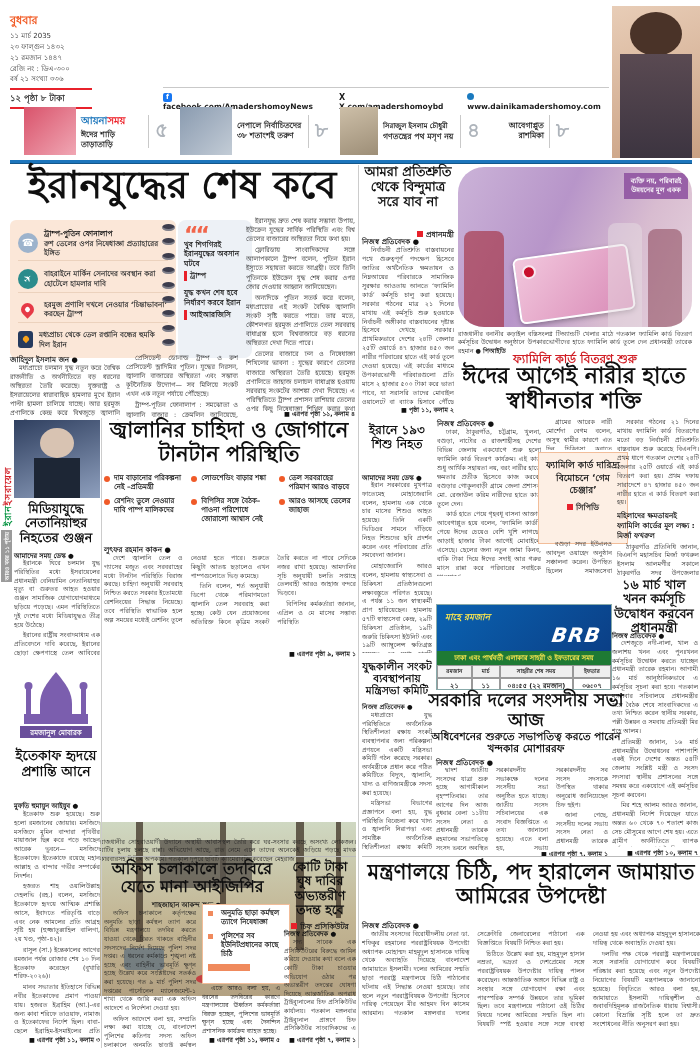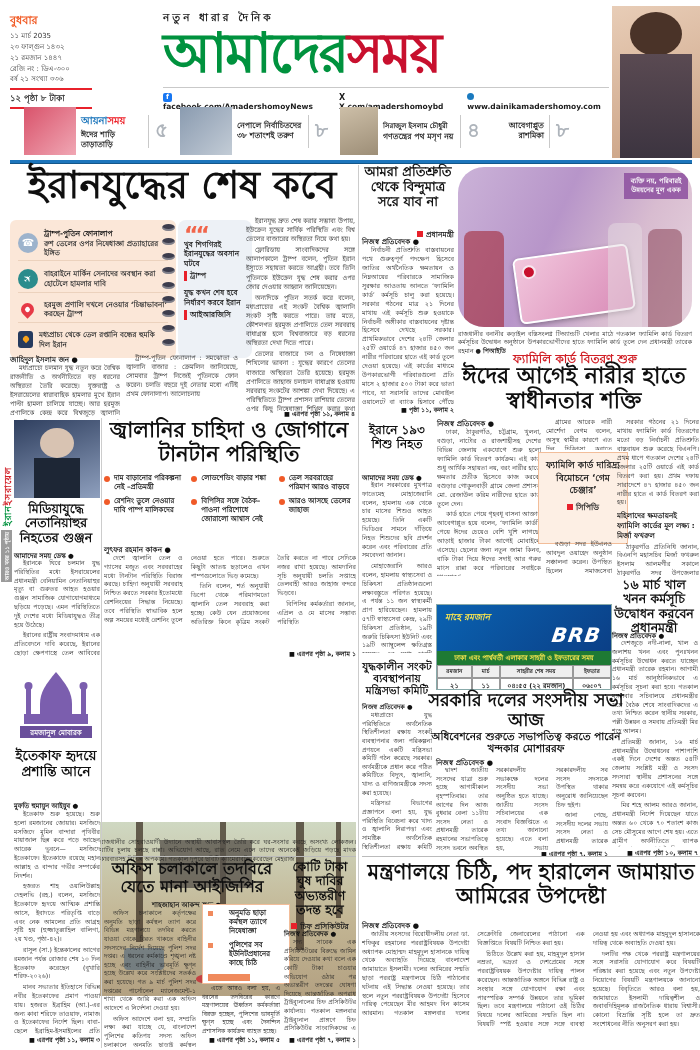--- a/index.html
+++ b/index.html
@@ -89,44 +89,40 @@
   .adtop{height:46px;background:linear-gradient(135deg,#0A62B1,#0B3F86);position:relative;color:#fff;}
   .adrmz{position:absolute;left:8px;top:5px;color:#FFE94E;font-style:italic;font-weight:800;font-size:9px;}
   .adbrand{position:absolute;right:10px;bottom:4px;font-style:italic;font-weight:900;font-size:20px;letter-spacing:1px;transform:skewX(-8deg);}
   .adband{height:14px;background:#1E7A34;color:#FFE94E;font-size:6.6px;font-weight:800;text-align:center;line-height:14px;}
   .adtable{display:grid;grid-template-columns:20% 16% 42% 22%;background:#fff;}
   .adtable div{border:0.5px solid #999;text-align:center;padding:1px 0;}
   .adth{font-size:5.6px;font-weight:700;background:#efefef;}
   .adtd{font-size:6.6px;font-weight:800;}
   
   .igpbox{border:1px solid #F2BD99;background:#fff;padding:4px 5px;}
-  .igpitem{display:flex;gap:16px;font-size:7px;font-weight:700;line-height:1.3;margin-bottom:5px;}
+  .igpitem{display:flex;gap:8px;font-size:7px;font-weight:700;line-height:1.3;margin-bottom:5px;}
   .sq{flex:none;width:5px;height:5px;background:#F08A5D;margin-top:2px;}
   .obar{width:42px;height:7px;background:#F08A5D;}
   .attr{font-size:7.5px;font-weight:800;}
 </style>
 </head>
 <body>
 
 <div id="page">
 
   <div class="abs info" style="left:10px;top:12px;width:100px;">
     <div class="day">বুধবার</div>
     <div>১১ মার্চ 2035</div>
     <div>২৩ ফাল্গুন ১৪৩২</div>
     <div>২১ রমজান ১৪৪৭</div>
     <div>রেজি নং : ডিএ-৩০০</div>
     <div>বর্ষ ২১ সংখ্যা ৩৩৬</div>
     <div class="price">১২ পৃষ্ঠা ৮ টাকা</div>
   </div>
 
-  <div class="abs" style="left:163px;top:10px;">
-    <div class="tagline">নতুন ধারার দৈনিক</div>
-    <div class="mast"><span class="g">আমাদের</span><span class="r">সময়</span></div>
-  </div>
 
   <div class="abs edition" style="left:545px;top:14px;width:150px;">
     <span class="bluesq"></span><span>নগর সংস্করণ</span>
   </div>
 
   <div class="abs photo" style="left:612px;top:6px;width:88px;height:152px;">
     <div style="position:absolute;left:18px;top:6px;width:52px;height:44px;border-radius:50%;background:#4a3328;"></div>
     <div style="position:absolute;left:8px;top:48px;width:72px;height:104px;background:linear-gradient(180deg,#5a4a52,#3c3440);"></div>
   </div>
 
@@ -213,20 +209,21 @@
       <p>অন্যদিকে পুতিন সতর্ক করে বলেন, মধ্যপ্রাচ্যের এই সংকট বৈশ্বিক জ্বালানি সংকট সৃষ্টি করতে পারে। তার মতে, কৌশলগত হরমুজ প্রণালিতে তেল সরবরাহ বাধাগ্রস্ত হলে বিশ্ববাজারে বড় ধরনের অস্থিরতা দেখা দিতে পারে।</p>
       <p>তেলের বাজারে ঢল ও নিষেধাজ্ঞা শিথিলের ভাবনা : যুদ্ধের কারণে তেলের বাজারে অস্থিরতা তৈরি হয়েছে। হরমুজ প্রণালিতে জাহাজ চলাচল বাধাগ্রস্ত হওয়ায় সরবরাহ সংকটের আশঙ্কা দেখা দিয়েছে। এ পরিস্থিতিতে ট্রাম্প প্রশাসন রাশিয়ার তেলের ওপর কিছু নিষেধাজ্ঞা শিথিল করার কথা ভাবছে বলে জানিয়েছে রয়টার্স। এতে নির্দিষ্ট কিছু দেশকে, বিশেষ করে ভারতের মতো বড় ক্রেতাদের রুশ তেল কেনার সুযোগ দেওয়া হতে পারে।</p>
     </div>
   <span class="abs continued" style="left:246px;top:408px;width:109px;">■ এরপর পৃষ্ঠা ১১, কলাম ৪</span>
 
   <div class="abs byline" style="left:10px;top:354px;">জাহিদুল ইসলাম জন ●</div>
   <div class="abs body" style="left:10px;top:364px;width:110px;height:56px;">
       <p>মধ্যপ্রাচ্যে চলমান যুদ্ধ নতুন করে বৈশ্বিক রাজনীতি ও অর্থনীতিতে বড় ধরনের অস্থিরতা তৈরি করেছে। যুক্তরাষ্ট্র ও ইসরায়েলের ধারাবাহিক হামলার মুখে ইরান পাল্টা হামলা চালিয়ে যাচ্ছে। আর হরমুজ প্রণালিকে কেন্দ্র করে বিশ্বজুড়ে জ্বালানি সংকটের আশঙ্কা বাড়ছে। এর মধ্যেই পরিস্থিতি নিয়ে টেলিফোনে কথা বলেছেন মার্কিন</p>
     </div>
   <div class="abs body" style="left:126px;top:354px;width:112px;height:66px;">
+      <p>প্রেসিডেন্ট ডোনাল্ড ট্রাম্প ও রুশ প্রেসিডেন্ট ভ্লাদিমির পুতিন। যুদ্ধের নিরসন, জ্বালানি বাজারের অস্থিরতা এবং সম্ভাব্য কূটনৈতিক উদ্যোগ— সব মিলিয়ে সংকট এখন এক নতুন পর্যায়ে পৌঁছেছে।</p>
       <p>ট্রাম্প-পুতিন ফোনালাপ : সমঝোতা ও জ্বালানি বাজার : ক্রেমলিন জানিয়েছে, সোমবার ট্রাম্প নিজেই পুতিনকে ফোন করেন। চলতি বছরে দুই নেতার মধ্যে এটিই প্রথম ফোনালাপ। আলোচনায়</p>
     </div>
 
   <div class="abs hl" style="left:362px;top:165px;width:92px;font-size:13px;">আমরা প্রতিশ্রুতি থেকে বিন্দুমাত্র সরে যাব না</div>
   <div class="abs" style="left:362px;top:222px;width:92px;text-align:right;">
     <span class="redsq"></span><span class="attr">প্রধানমন্ত্রী</span>
   </div>
   <div class="abs byline" style="left:362px;top:236px;">নিজস্ব প্রতিবেদক ●</div>
   <div class="abs body" style="left:362px;top:246px;width:92px;height:158px;font-size:6.3px;">
       <p>নির্বাচনী প্রতিশ্রুতি বাস্তবায়নের পথে গুরুত্বপূর্ণ পদক্ষেপ হিসেবে জাতির অর্থনৈতিক ক্ষমতায়ন ও নিম্নআয়ের পরিবারকে সামাজিক সুরক্ষার আওতায় আনতে ‘ফ্যামিলি কার্ড’ কর্মসূচি চালু করা হয়েছে। সরকার গঠনের মাত্র ২১ দিনের মাথায় এই কর্মসূচি শুরু হওয়াকে নির্বাচনী অঙ্গীকার বাস্তবায়নের দৃষ্টান্ত হিসেবে দেখছে সরকার। প্রাথমিকভাবে দেশের ২৪টি জেলার ২৫টি ওয়ার্ডে ৪৭ হাজার ৪৫০ জন নারীর পরিবারের হাতে এই কার্ড তুলে দেওয়া হয়েছে। এই কার্ডের মাধ্যমে উপকারভোগী পরিবারগুলো প্রতি মাসে ২ হাজার ৫০০ টাকা করে ভাতা পাবে, যা সরাসরি তাদের মোবাইল ওয়ালেটে বা ব্যাংক হিসাবে পৌঁছে যাবে।</p>

